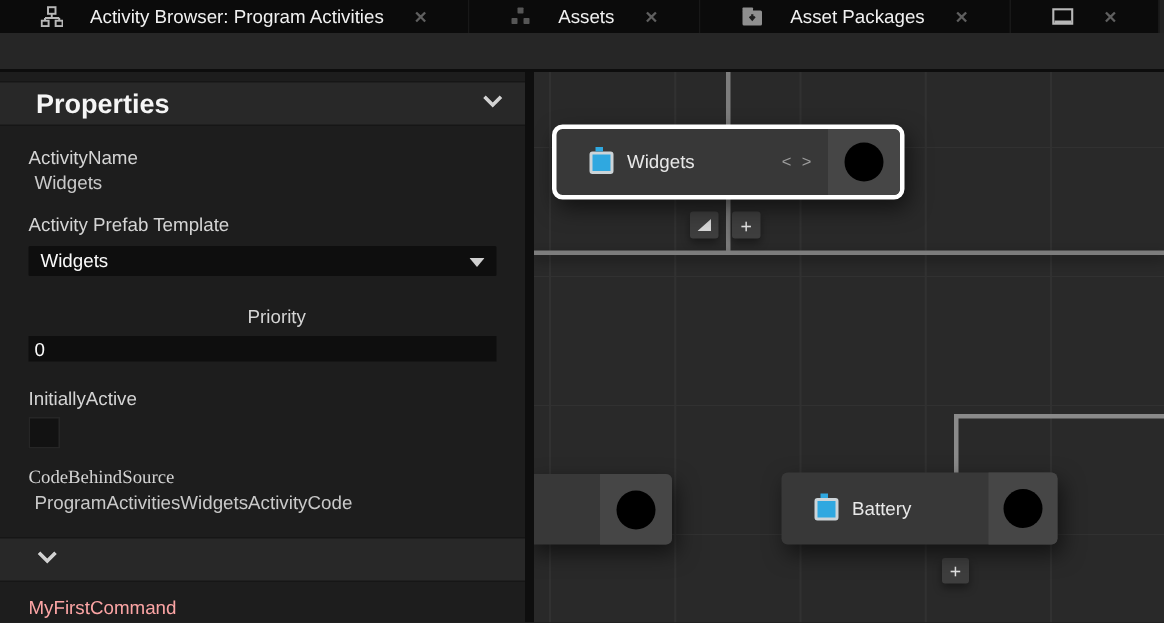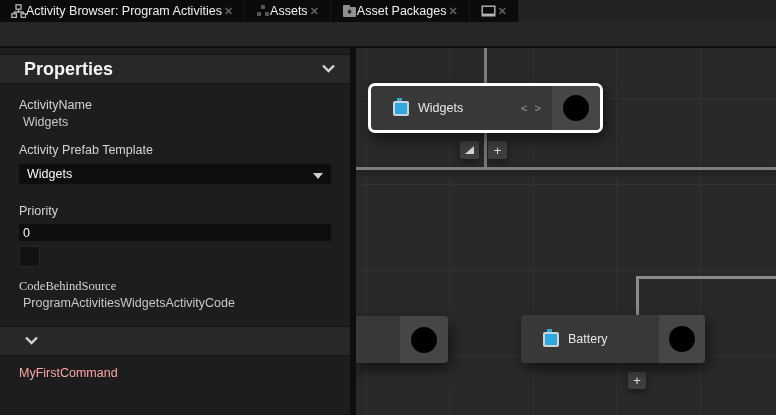--- a/index.html
+++ b/index.html
@@ -2,21 +2,21 @@
 <html><head>
 <meta charset="utf-8">
 <style>
   html,body{margin:0;padding:0;background:#232323;}
   .app{position:relative;width:776px;height:415px;overflow:hidden;
        font-family:"Liberation Sans",sans-serif;color:#e6e6e6;background:#232323;}
 
   
   .tabbar{position:absolute;left:0;top:0;width:776px;height:22px;background:#232323;display:flex;}
   .tabs{display:flex;background:#0b0b0b;height:22px;}
-  .tab{display:flex;align-items:center;gap:0;padding:0 11px;background:#0b0b0b;
+  .tab{display:flex;align-items:center;gap:18px;padding:0 27px;background:#0b0b0b;
        border-right:1px solid #181818;cursor:default;}
   .tab-label{font-size:12.5px;color:#f1f1f1;white-space:nowrap;}
   .tab-close{color:#5f5f5f;font-size:11px;font-weight:bold;margin-left:2px;}
   .tab-icon{display:flex;align-items:center;}
 
   
   .subbar{position:absolute;left:0;top:22px;width:776px;height:24px;background:#262626;
           border-bottom:2px solid #0d0d0d;}
 
   
@@ -151,23 +151,24 @@
     <div class="field-label">Activity Prefab Template</div>
     <div class="dropdown">
       <span class="dropdown-value">Widgets</span>
       <span>
         <svg width="10" height="6" viewBox="0 0 10 6">
             <path d="M0 0 L10 0 L5 6 Z" fill="#d0d0d0"></path>
           </svg>
       </span>
     </div>
 
-    <div class="field-label" style="margin-top:20px;">Priority</div>
+    <div class="field-label" style="margin-top:20px;text-align:center;">Priority</div>
     <input class="text-input" value="0" style="">
 
+    <div class="field-label" style="margin-top:18px;">InitiallyActive</div>
     <div class="checkbox"></div>
 
     <div class="field-label" style="margin-top:12px;font-family:Liberation Serif, serif;">CodeBehindSource</div>
     <div class="field-value">ProgramActivitiesWidgetsActivityCode</div>
 
     <div class="section-header" style="margin-top:16px;">
       <span>
         <svg width="15" height="11" viewBox="0 0 15 11">
             <polyline points="2,2.5 7.5,8 13,2.5" fill="none" stroke="#d2d2d2" stroke-width="2.4"></polyline>
           </svg>

